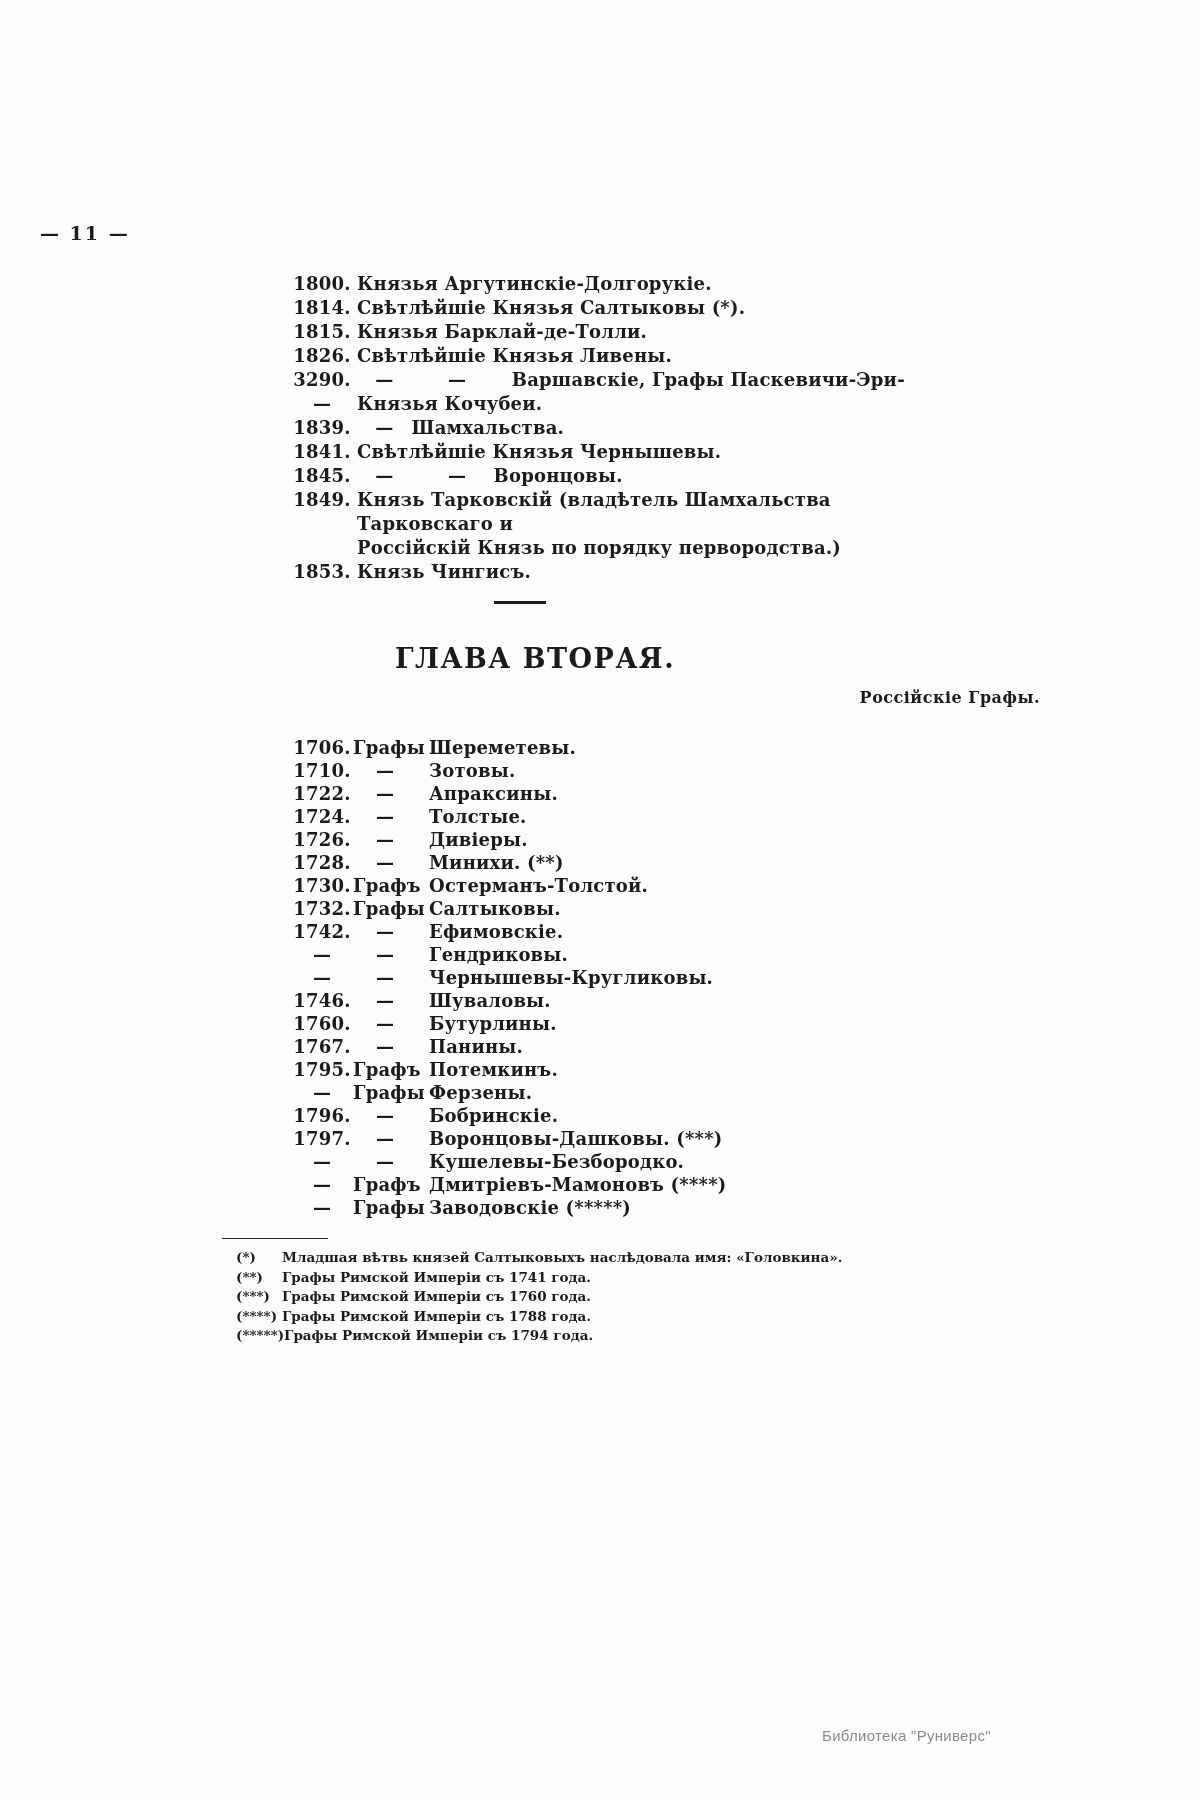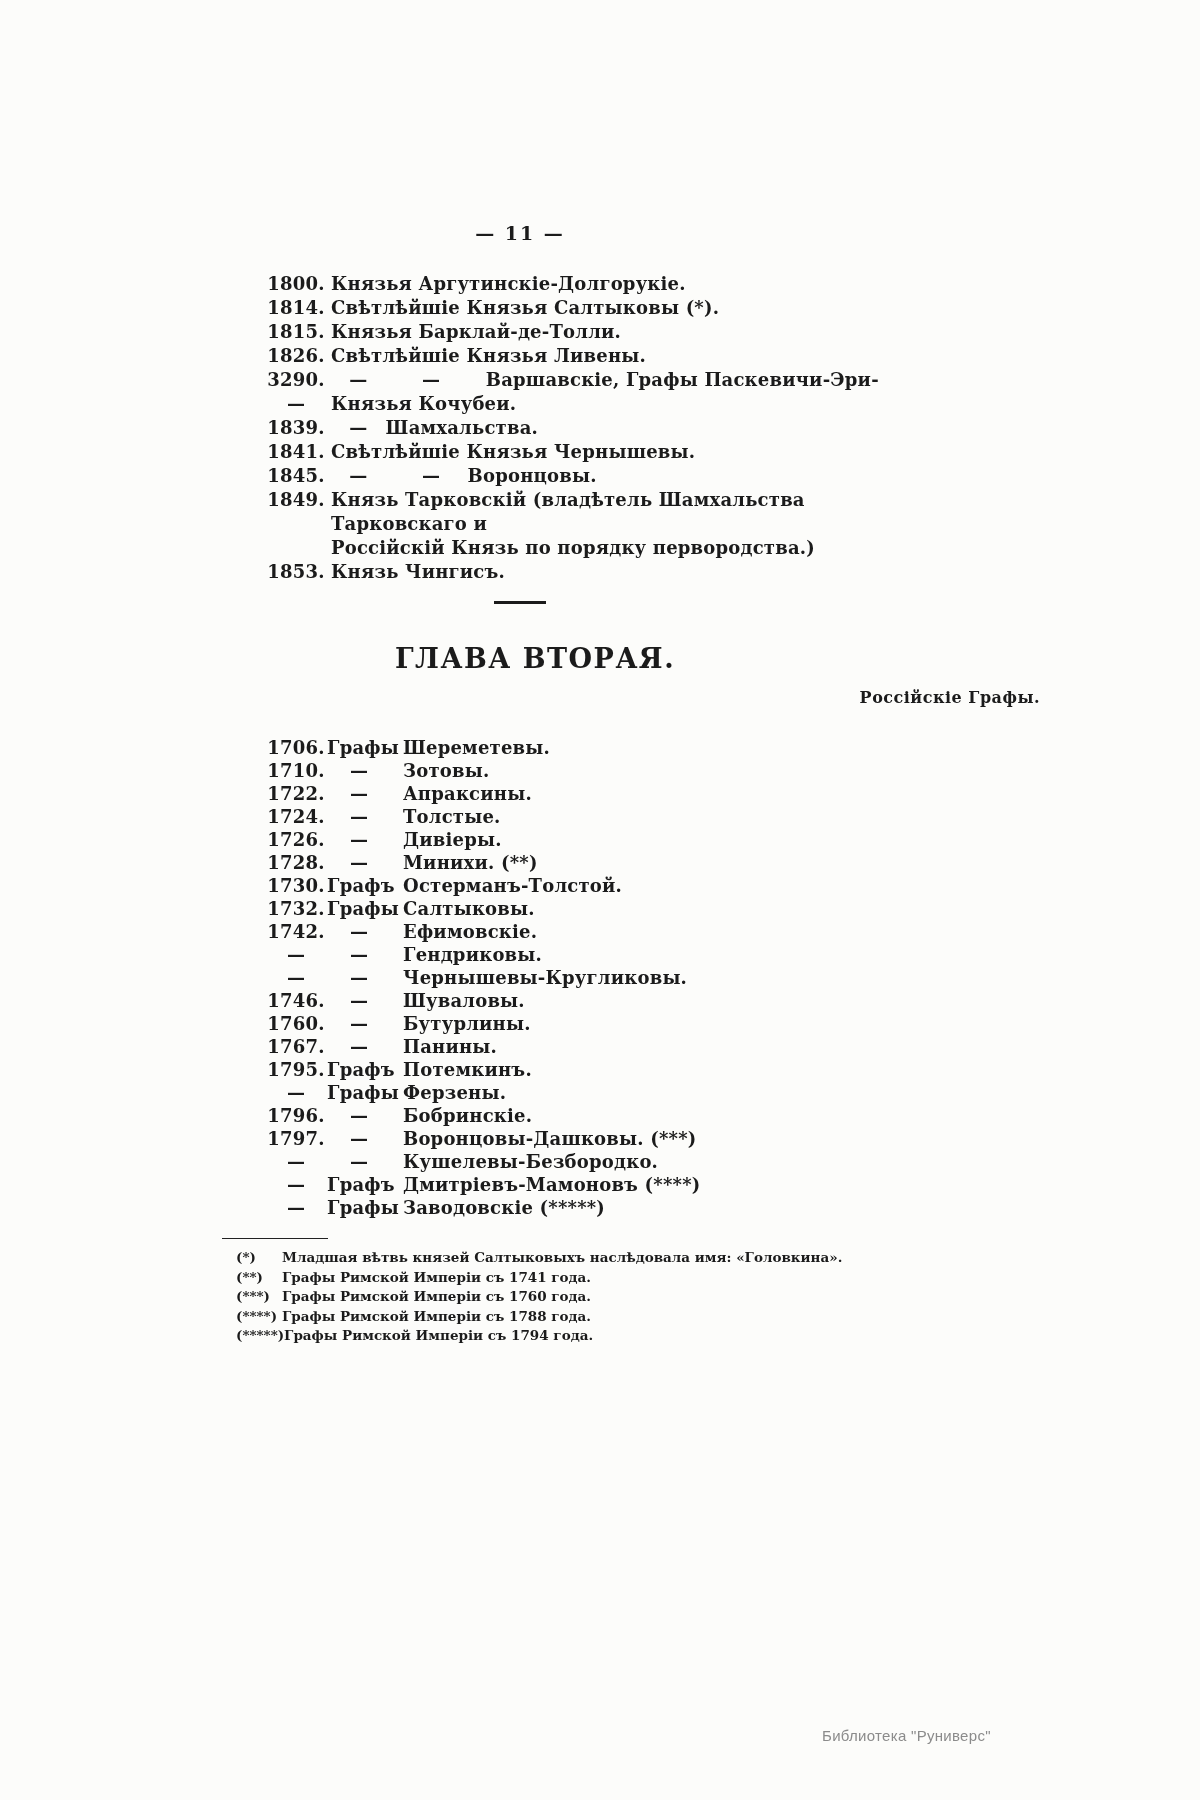--- a/index.html
+++ b/index.html
@@ -14,24 +14,25 @@
     background: #fcfcfa;
     font-family: "DejaVu Serif", serif;
     color: #1b1b1b;
     overflow: hidden;
   }
   .page-number {
     position: absolute;
     top: 222px;
     left: 0;
     width: 1040px;
-    text-align: center;
+    text-align: left;
     font-size: 19px;
     font-weight: 700;
     letter-spacing: 2px;
+    padding-left: 40px;
   }
   .list {
     position: absolute;
     left: 265px;
     width: 650px;
   }
   .list1 { top: 272px; }
   .list2 { top: 736px; }
   .row {
     display: flex;
@@ -39,20 +40,21 @@
     font-size: 18px;
     font-weight: 700;
     line-height: 24px;
     letter-spacing: 0.2px;
   }
   .list2 .row { line-height: 23px; }
   .year {
     flex: none;
     width: 62px;
     text-align: center;
+    margin-left: 26px;
   }
   .list1 .text { margin-left: 4px; }
   .title-col {
     flex: none;
     width: 64px;
     text-align: center;
   }
   .name { margin-left: 12px; }
   .divider {
     position: absolute;

